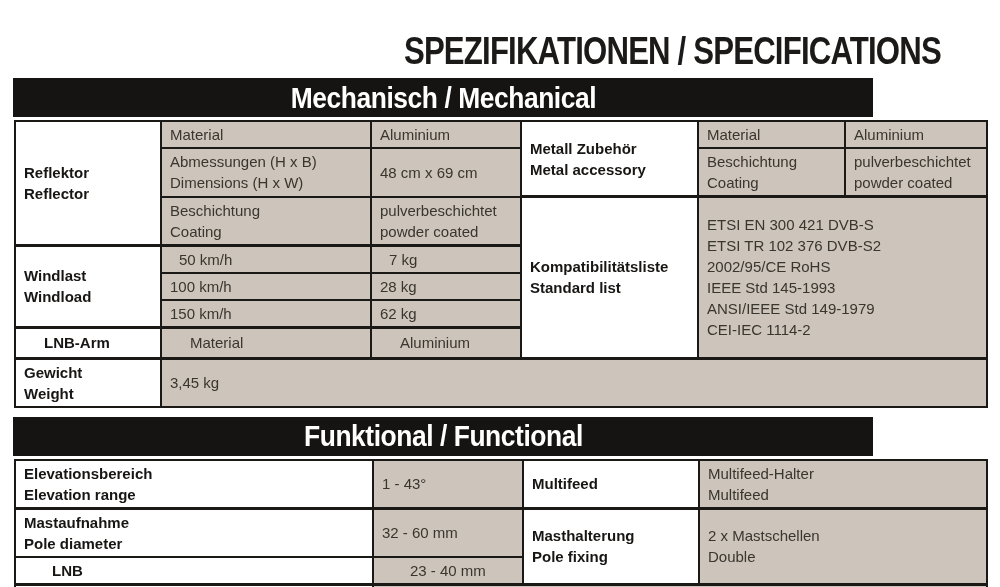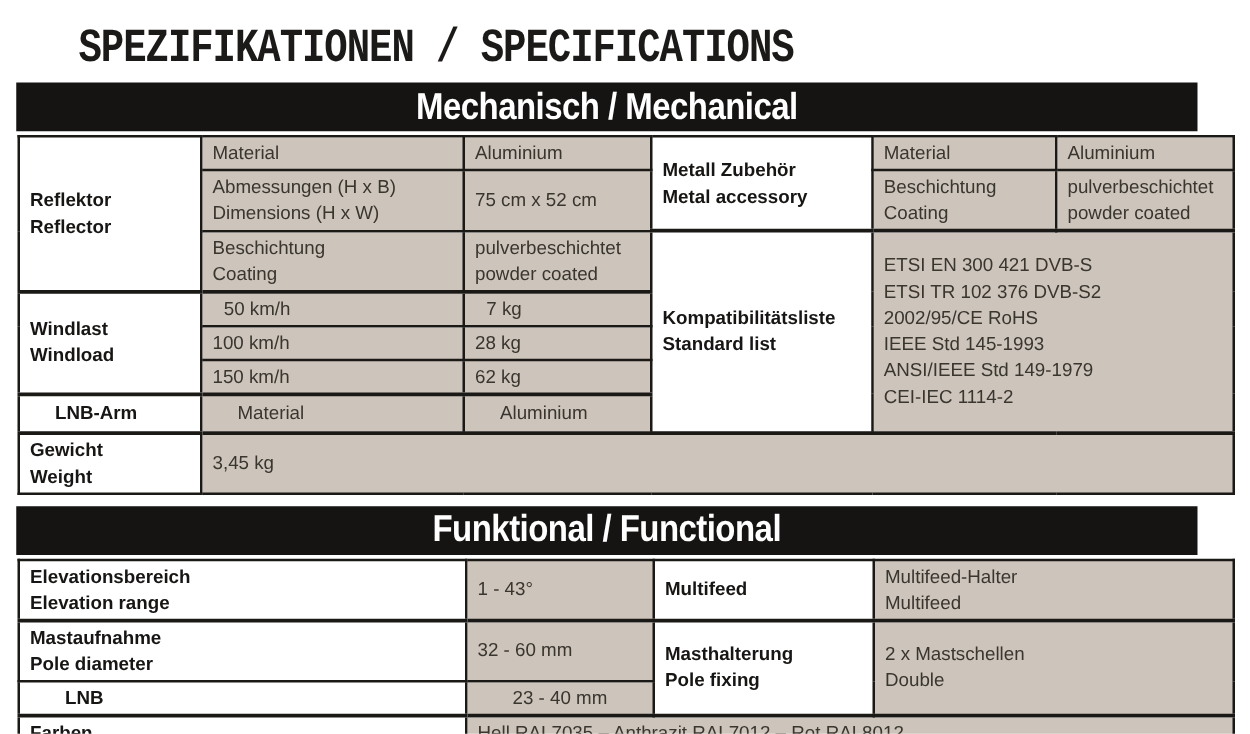--- a/index.html
+++ b/index.html
@@ -11,29 +11,29 @@
     --value_text:#39352f;
   }
   *{box-sizing:border-box;margin:0;padding:0;}
   html,body{background:#ffffff;}
   body{
     width:1000px;height:587px;overflow:hidden;
     font-family:"Liberation Sans","DejaVu Sans",sans-serif;
     color:var(--label_text);
   }
   .page-title{
-    margin-top:16px;height:46px;
-    display:flex;align-items:center;justify-content:flex-start;font-family:Liberation Mono, monospace;
+    margin-top:28px;height:46px;
+    display:flex;align-items:center;justify-content:flex-end;
   }
   .page-title span{
     display:inline-block;font-size:38px;font-weight:bold;color:#1c1a18;
     transform:scaleX(0.82);letter-spacing:-1px;white-space:nowrap;
   }
   .banner{
-    width:945px;margin:0 0 0 13px;height:39px;
+    width:860px;margin:0 0 0 13px;height:39px;
     background:var(--banner_bg);
     display:flex;align-items:center;justify-content:center;
   }
   .banner span{
     display:inline-block;color:var(--banner_text);
     font-size:30px;font-weight:bold;transform:scaleX(0.88);
     white-space:nowrap;letter-spacing:-0.5px;
   }
   .banner.mech{margin-top:4px;}
   .banner.func{margin-top:9px;}
@@ -91,21 +91,21 @@
     <td class="val">Material</td>
     <td class="val">Aluminium</td>
     <td class="lbl" rowspan="2">Metall Zubehör
 Metal accessory</td>
     <td class="val">Material</td>
     <td class="val">Aluminium</td>
   </tr>
   <tr class="r2">
     <td class="val">Abmessungen (H x B)
 Dimensions (H x W)</td>
-    <td class="val">75 cm x 52 cm</td>
+    <td class="val">48 cm x 69 cm</td>
     <td class="val">Beschichtung
 Coating</td>
     <td class="val">pulverbeschichtet
 powder coated</td>
   </tr>
   <tr class="r3">
     <td class="val">Beschichtung
 Coating</td>
     <td class="val">pulverbeschichtet
 powder coated</td>

